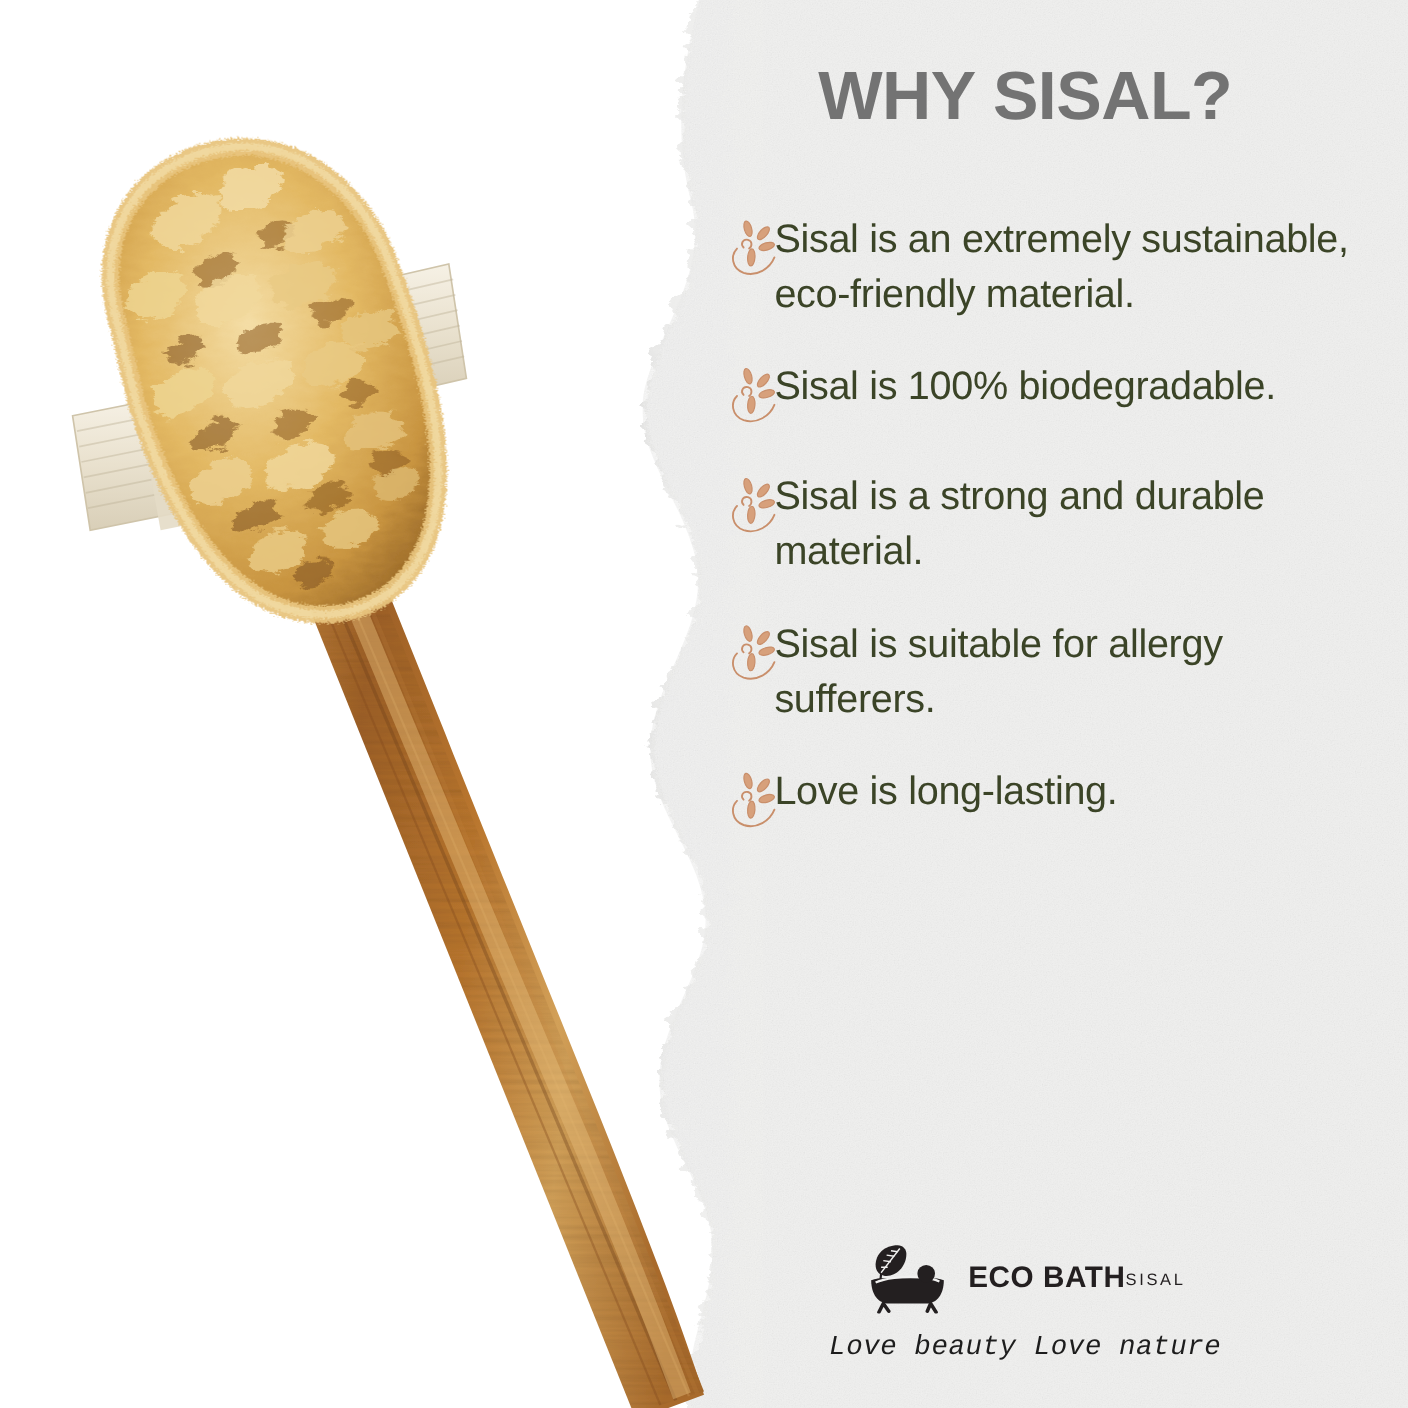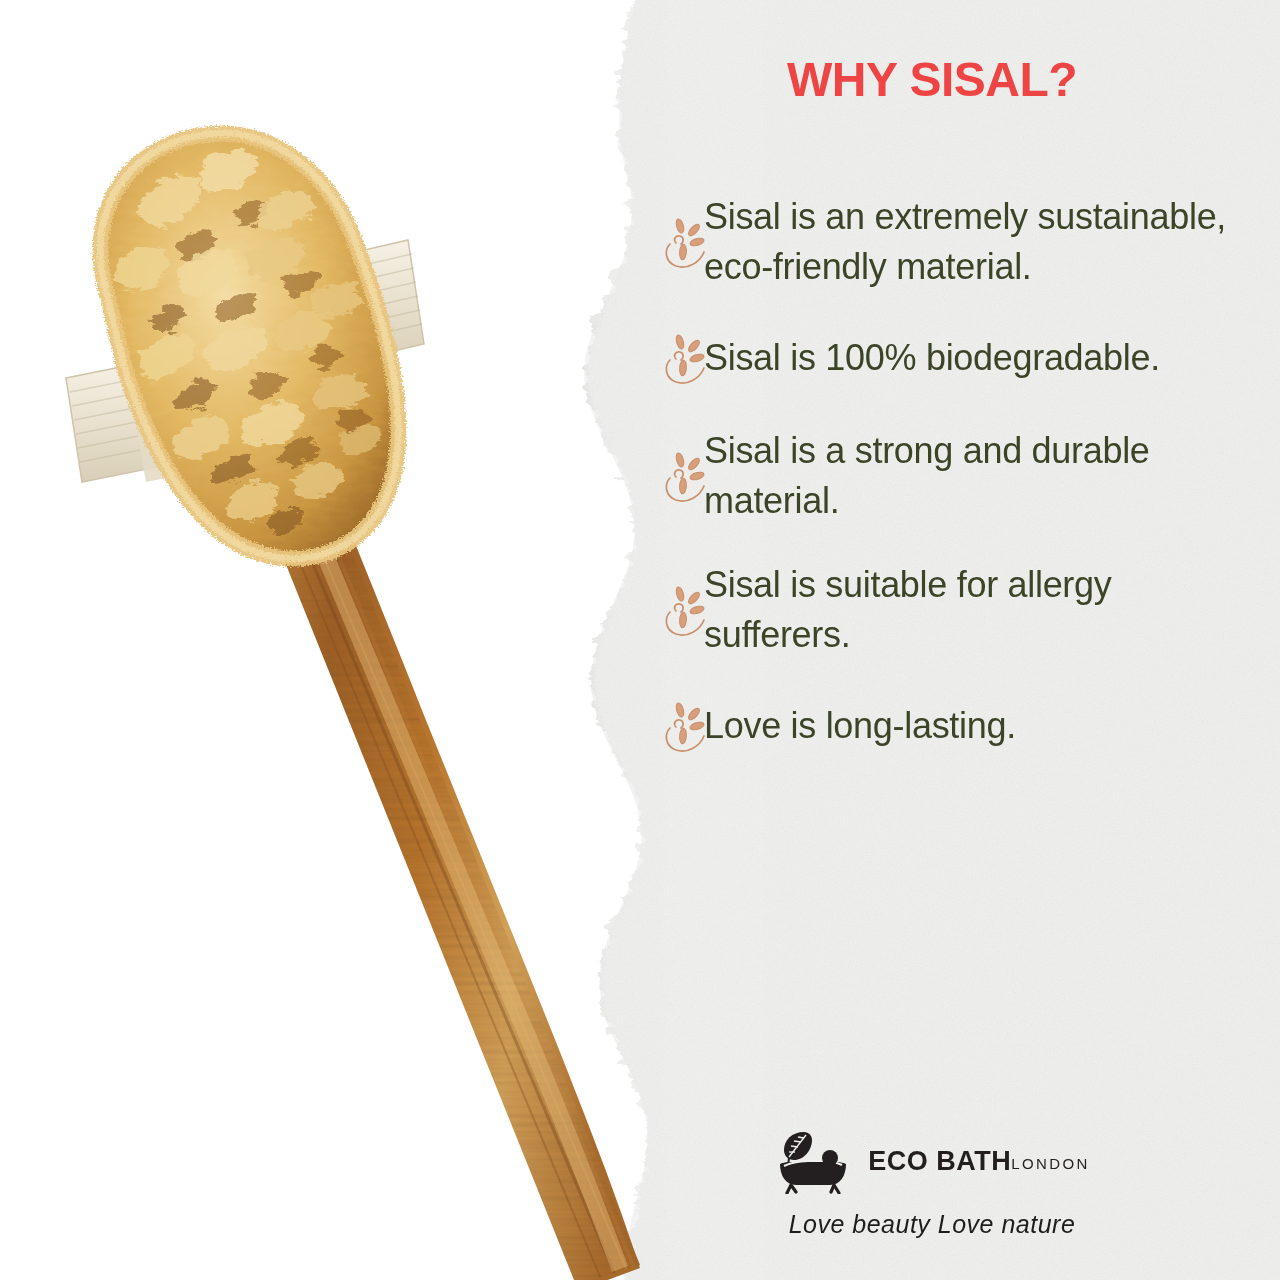--- a/index.html
+++ b/index.html
@@ -31,38 +31,38 @@
   #content {
     position:absolute;
     left:640px; top:0;
     width:640px; height:1280px;
   }
 
   #page-title {
     position:absolute;
     top:52px; left:0; width:584px;
     text-align:center;
-    font-size:48px;
+    font-size:62px;
     font-weight:bold;
     letter-spacing:-0.5px;
-    color:#ef4444;
+    color:#737373;
     font-family:"Liberation Sans", sans-serif;
   }
 
   #benefits-list {
     position:absolute;
     top:192px; left:22px;
     width:600px;
     list-style:none;
   }
 
   .benefit-item {
     position:relative;
     display:flex;
-    align-items:center;
+    align-items:flex-start;
     margin-bottom:30px;
   }
 
   .sprout-icon {
     flex:0 0 auto;
     width:46px; height:58px;
     margin-top:6px;
     margin-right:-4px;
     position:relative;
   }
@@ -114,21 +114,21 @@
   #logo-city {
     font-size:15px;
     letter-spacing:2.4px;
     color:#231f20;
     margin-top:5px;
     font-family:"Liberation Sans", sans-serif;
   }
   #logo-tagline {
     margin-top:16px;
     font-size:25px;
-    font-family:Liberation Sans, sans-serif;
+    font-family:Liberation Mono, monospace;
     font-style:italic;
     color:#1d1d1d;
     letter-spacing:0.5px;
   }
 
   
   #brush {
     position:absolute;
     left:0; top:0;
     width:700px; height:1280px;
@@ -504,20 +504,20 @@
             <path d="M10,38 C 18,34 34,32 50,33 C 58,33.5 64,35 68,37" stroke="#f1f1f0" stroke-width="2" fill="none"></path>
 
             <circle cx="56" cy="30" r="8" fill="#231f20"></circle>
 
             <path d="M17,57 L13,65 M17,57 L22,64" stroke="#231f20" stroke-width="3.2" stroke-linecap="round"></path>
             <path d="M60,57 L57,64 M60,57 L65,65" stroke="#231f20" stroke-width="3.2" stroke-linecap="round"></path>
           </svg>
         </span>
         <span id="logo-words">
           <span id="logo-brand">ECO BATH</span>
-          <span id="logo-city">LONDON</span>
+          <span id="logo-city">SISAL</span>
         </span>
       </div>
       <div id="logo-tagline">Love beauty Love nature</div>
     </div>
 
   </div>
 </div>
 
 </body></html>

